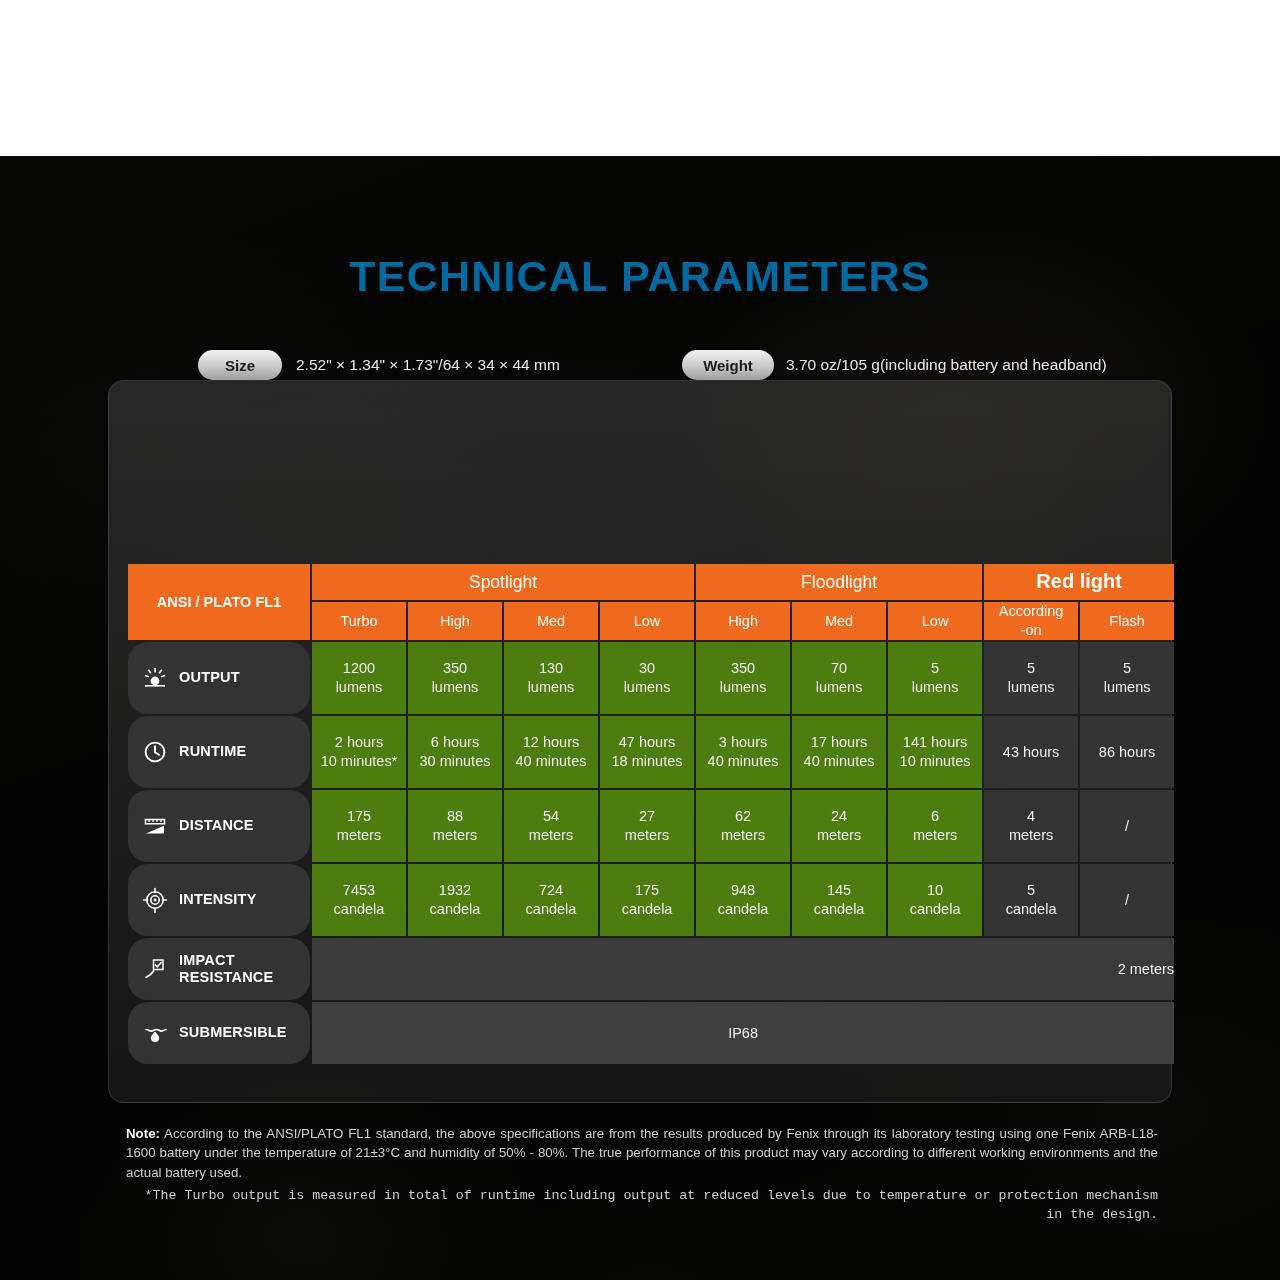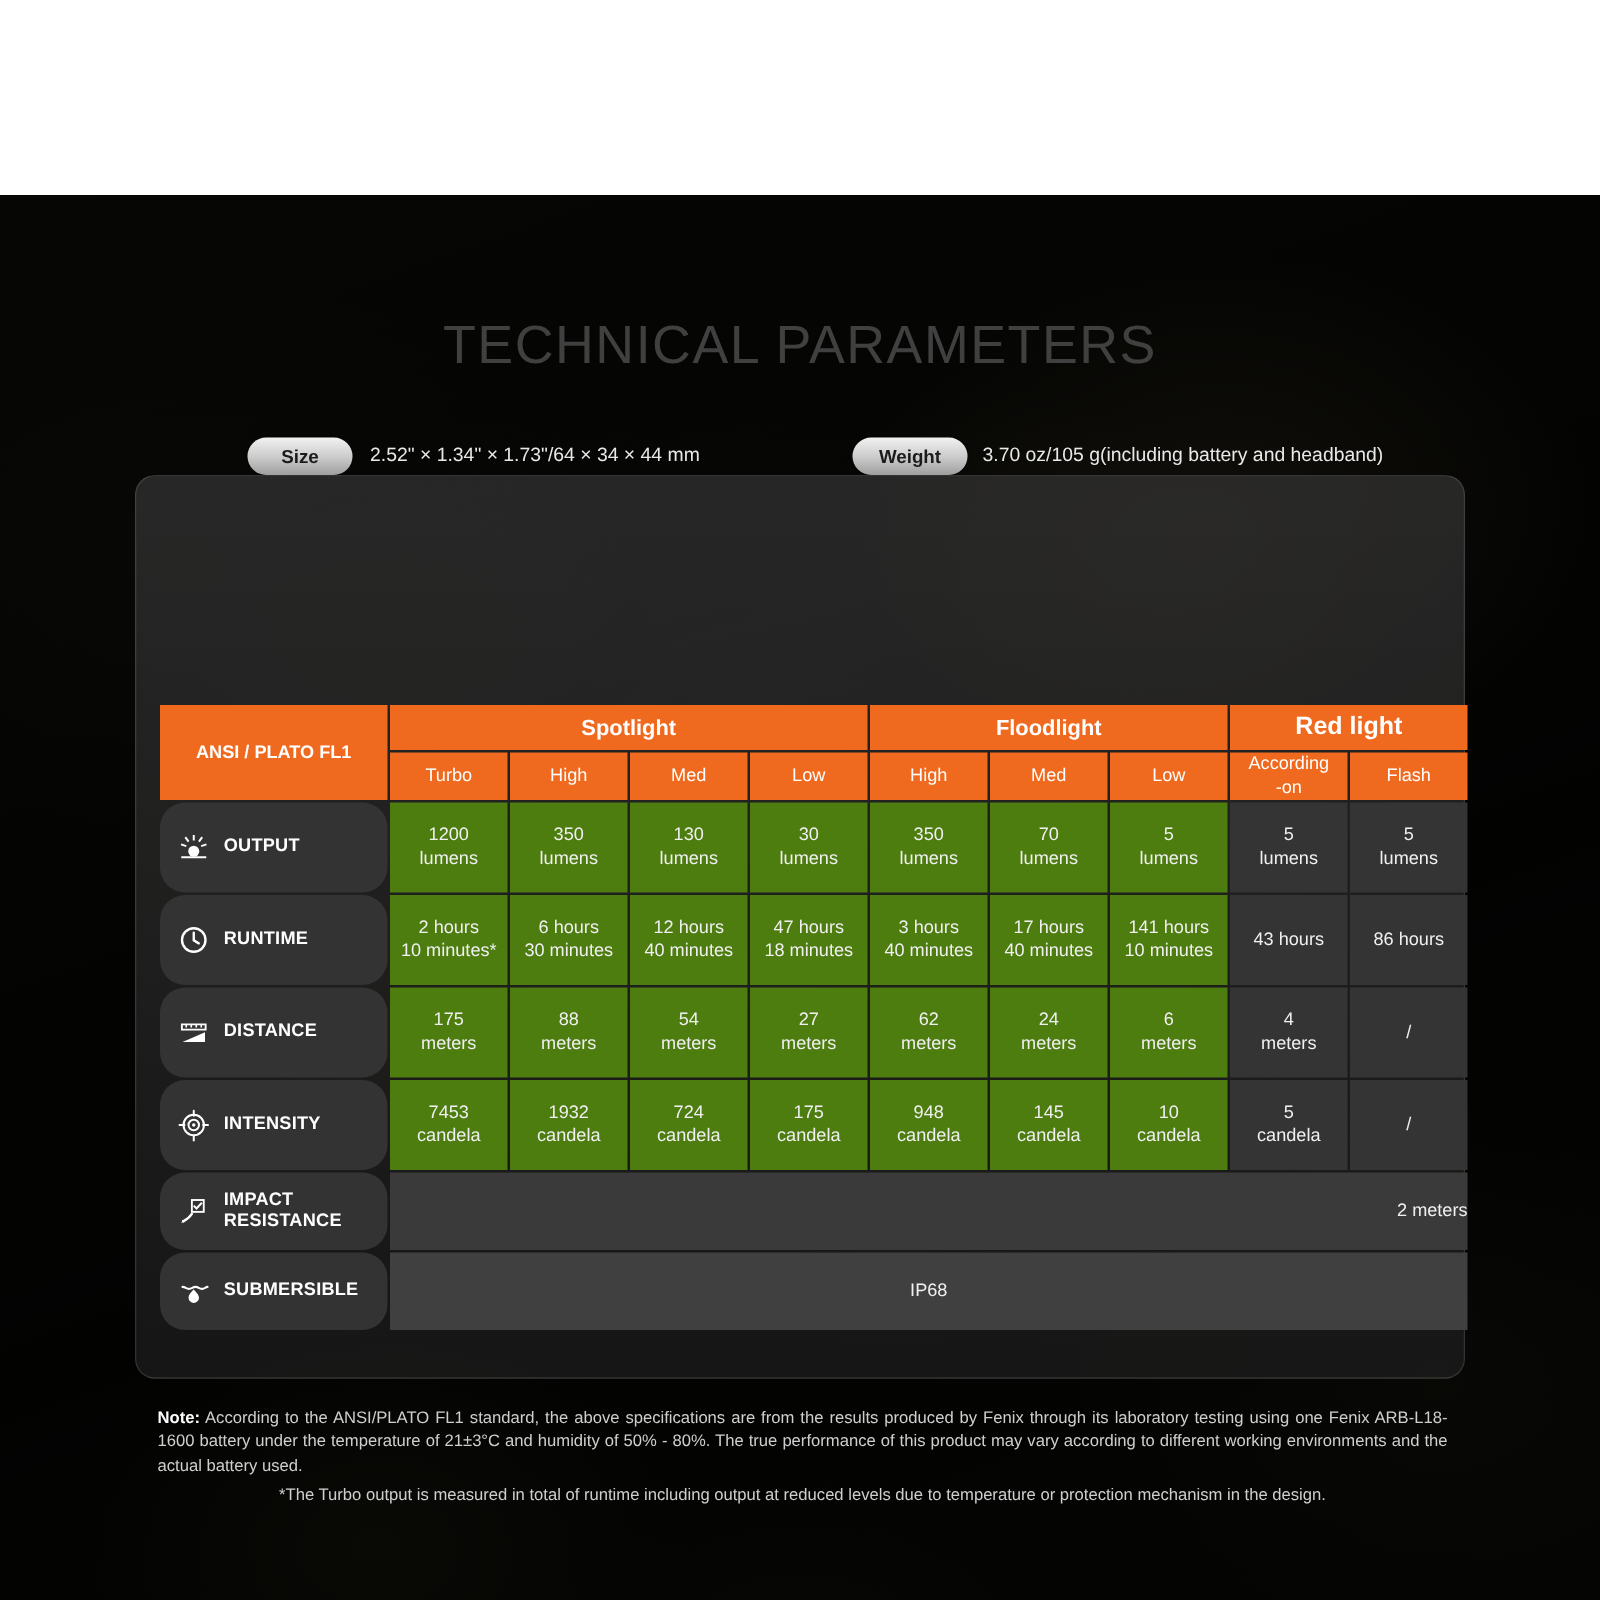--- a/index.html
+++ b/index.html
@@ -44,23 +44,23 @@
     left: 0; top: 156px;
     width: 1280px; height: 1124px;
     z-index: 3;
   }
 
   .title {
     position: absolute;
     left: 0; top: 96px;
     width: 1280px;
     text-align: center;
-    color: #404040;
+    color: #0369a1;
     font-size: 43px;
-    font-weight: normal;
+    font-weight: bold;
     letter-spacing: 1.2px;
   }
 
   
   .pill-row { position: absolute; top: 194px; left: 0; width: 1188px; height: 34px; padding-left: 40px; }
   .pill {
     position: absolute;
     height: 30px;
     border-radius: 15px;
     background: linear-gradient(180deg, #f2f2f2 0%, #c9c9c9 55%, #9e9e9e 100%);
@@ -105,21 +105,21 @@
     vertical-align: middle;
     text-align: center;
     color: #f0f0f0;
     font-size: 14.5px;
     font-weight: normal;
     line-height: 1.28;
     background: #2e2e2e;
   }
 
   .hdr-orange { background: #ef6a1e; color: #ffffff; }
-  .hdr-group { font-size: 17.5px; font-weight: bold; height: 36px; }
+  .hdr-group { font-size: 17.5px; font-weight: normal; height: 36px; }
   .hdr-sub { font-size: 14.5px; height: 38px; }
   .hdr-ansi { font-size: 14.5px; font-weight: bold; height: 74px; }
   .hdr-red-title { font-size: 20px; font-weight: bold; height: 36px; text-align: center; }
 
   .row-label {
     text-align: left;
     padding-left: 14px;
     font-size: 14.5px;
     font-weight: bold;
     color: #ffffff;
@@ -142,21 +142,21 @@
   #notes {
     position: absolute;
     left: 126px; top: 968px;
     width: 1032px;
     color: #cfcfcf;
     font-size: 13.3px;
     line-height: 1.45;
     text-align: justify;
   }
   #notes b { color: #ffffff; }
-  #note2 { margin-top: 4px; text-align: center; }
+  #note2 { margin-top: 4px; text-align: right; font-family: Liberation Mono, monospace; }
 </style>
 </head>
 <body>
 
 <div id="page">
   <div id="banner"></div>
 
   <div id="content">
 
     <div class="title">TECHNICAL PARAMETERS</div>

